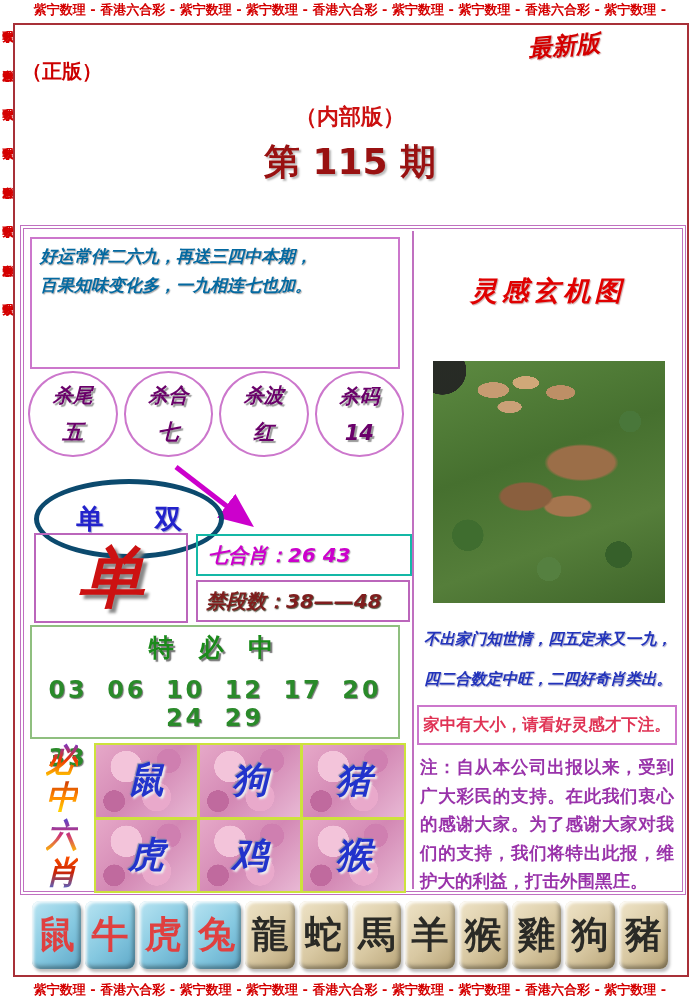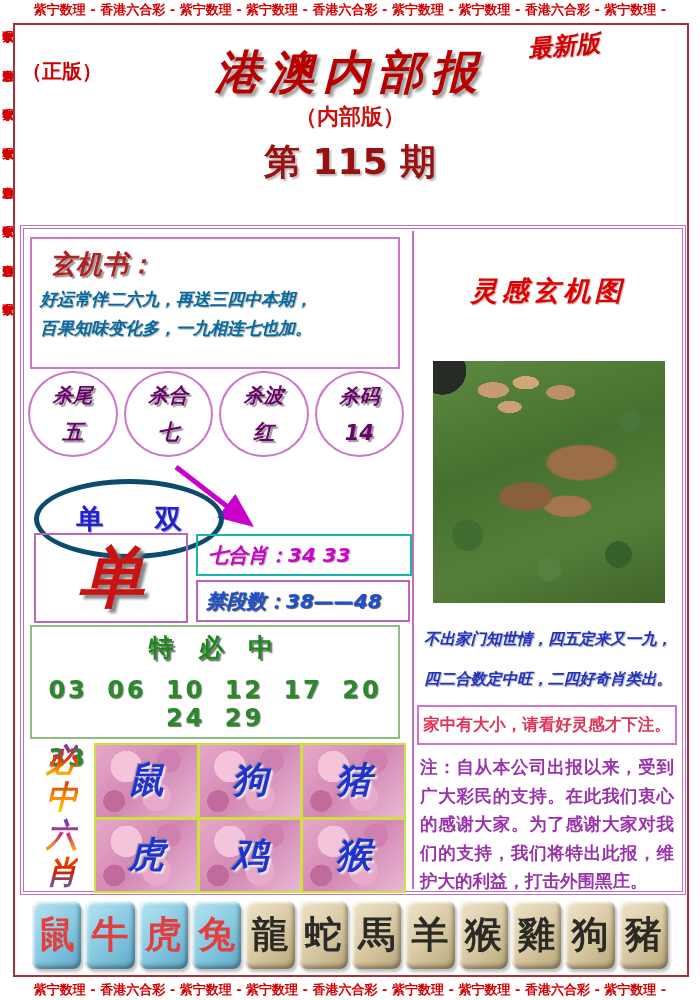--- a/index.html
+++ b/index.html
@@ -48,21 +48,21 @@
   .dx-oval span{font-size:27px;font-weight:bold;color:#2222cc;word-spacing:42px;text-shadow:1px 1px 1px #99c;}
   .dan-box{position:absolute;left:8px;top:302px;width:150px;height:86px;border:2px solid #bb66bb;
            display:flex;align-items:center;justify-content:center;}
   .dan-char{font-size:66px;font-weight:bold;font-style:italic;color:#cc1111;
             text-shadow:4px 4px 3px #888;font-family:"DejaVu Serif",serif;}
   .qihe-box{position:absolute;left:170px;top:303px;width:202px;height:38px;border:2px solid #14b8a6;
             display:flex;align-items:center;padding-left:10px;}
   .qihe-box span{font-size:20px;font-weight:bold;font-style:italic;color:#cc00cc;text-shadow:1px 1px 1px #aaa;}
   .jind-box{position:absolute;left:170px;top:349px;width:202px;height:38px;border:2px solid #bb66bb;
             display:flex;align-items:center;padding-left:8px;}
-  .jind-box span{font-size:20px;font-weight:bold;font-style:italic;color:#1d4ed8;text-shadow:1px 1px 1px #554;}
+  .jind-box span{font-size:20px;font-weight:bold;font-style:italic;color:#7f1d1d;text-shadow:1px 1px 1px #554;}
   .tebi-box{position:absolute;left:4px;top:394px;width:366px;height:110px;border:2px solid #8fbf7f;}
   .tebi-title{margin-top:4px;text-align:center;font-size:25px;font-weight:bold;color:#1a8a1a;
               letter-spacing:8px;text-shadow:2px 2px 1px #777;}
   .tebi-row{text-align:center;font-size:24px;font-weight:bold;color:#2a8a2a;letter-spacing:3px;
             word-spacing:8px;text-shadow:1px 1px 1px #777;margin-top:12px;}
   .sixxiao{position:absolute;left:2px;top:512px;width:376px;height:146px;}
   .sx-label{position:absolute;left:6px;top:0;width:56px;height:146px;display:flex;flex-direction:column;
             align-items:center;justify-content:space-between;}
   .sx-char{font-size:32px;font-weight:bold;font-style:italic;line-height:34px;
            background-clip:text;-webkit-background-clip:text;color:transparent;}
@@ -123,31 +123,29 @@
 <div class="page">
 
   <div class="btext border-top">紫宁数理 - 香港六合彩 - 紫宁数理 - 紫宁数理 - 香港六合彩 - 紫宁数理 - 紫宁数理 - 香港六合彩 - 紫宁数理 -</div>
   <div class="btext border-bottom">紫宁数理 - 香港六合彩 - 紫宁数理 - 紫宁数理 - 香港六合彩 - 紫宁数理 - 紫宁数理 - 香港六合彩 - 紫宁数理 -</div>
   <div class="btext border-side border-left">紫宁数理 - 香港六合彩 - 紫宁数理 - 紫宁数理 - 香港六合彩 - 紫宁数理 - 香港六合彩 - 紫宁数理</div>
   <div class="btext border-side border-right">紫宁数理 - 香港六合彩 - 紫宁数理 - 紫宁数理 - 香港六合彩 - 紫宁数理 - 香港六合彩 - 紫宁数理</div>
 
   <div class="frame"></div>
 
   <div class="hdr-edition">（正版）</div>
-  <div class="hdr-title">港澳内部报</div>
   <div class="hdr-badge">最新版</div>
   <div class="hdr-sub">（内部版）</div>
   <div class="hdr-issue">第 115 期</div>
 
   <div class="main">
 
     <div class="col-left">
 
       <div class="xuanji-box">
-        <div class="xuanji-title">玄机书：</div>
         <div class="xuanji-line">好运常伴二六九，再送三四中本期，</div>
         <div class="xuanji-line">百果知味变化多，一九相连七也加。</div>
       </div>
 
       <div class="circles">
         <div class="circle">
           <span class="lab">杀尾</span>
           <span class="val">五</span>
         </div>
         <div class="circle">
@@ -176,21 +174,21 @@
       <div class="dx-oval">
         <span>单 双</span>
       </div>
 
       <div class="dan-box">
         <span class="dan-char">单</span>
       </div>
 
       <div class="qihe-box">
         <span>七合肖：</span>
-        <span>34 33</span>
+        <span>26 43</span>
       </div>
 
       <div class="jind-box">
         <span>禁段数：</span>
         <span>38——48</span>
       </div>
 
       <div class="tebi-box">
         <div class="tebi-title">特 必 中</div>
         <div class="tebi-row">03 06 10 12 17 20 24 29</div>

